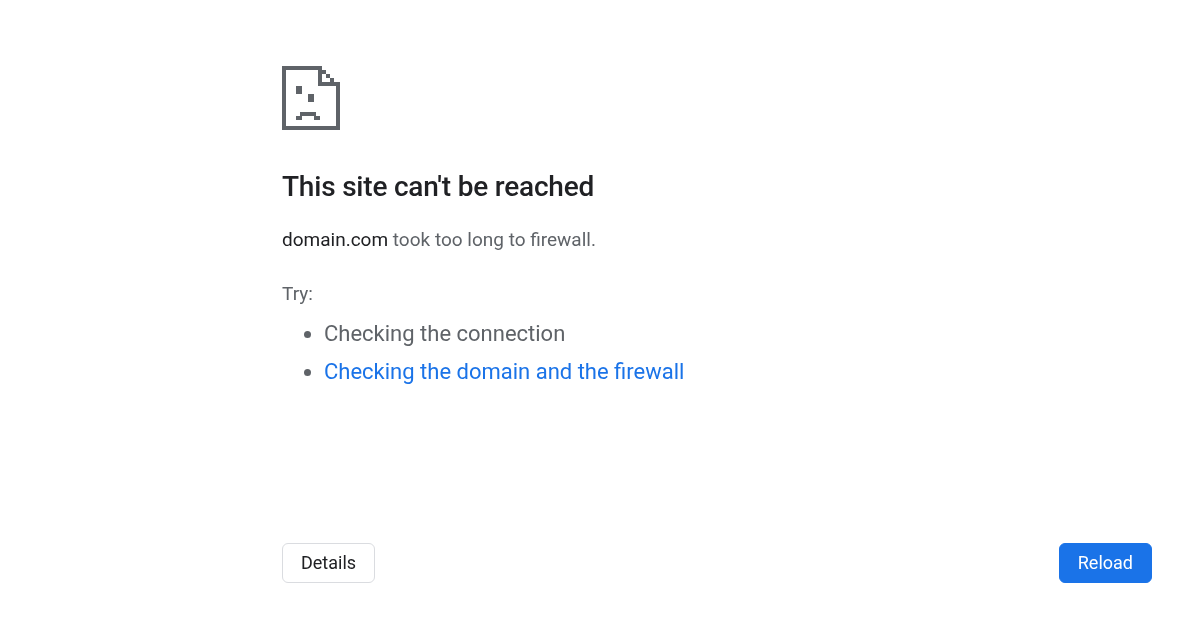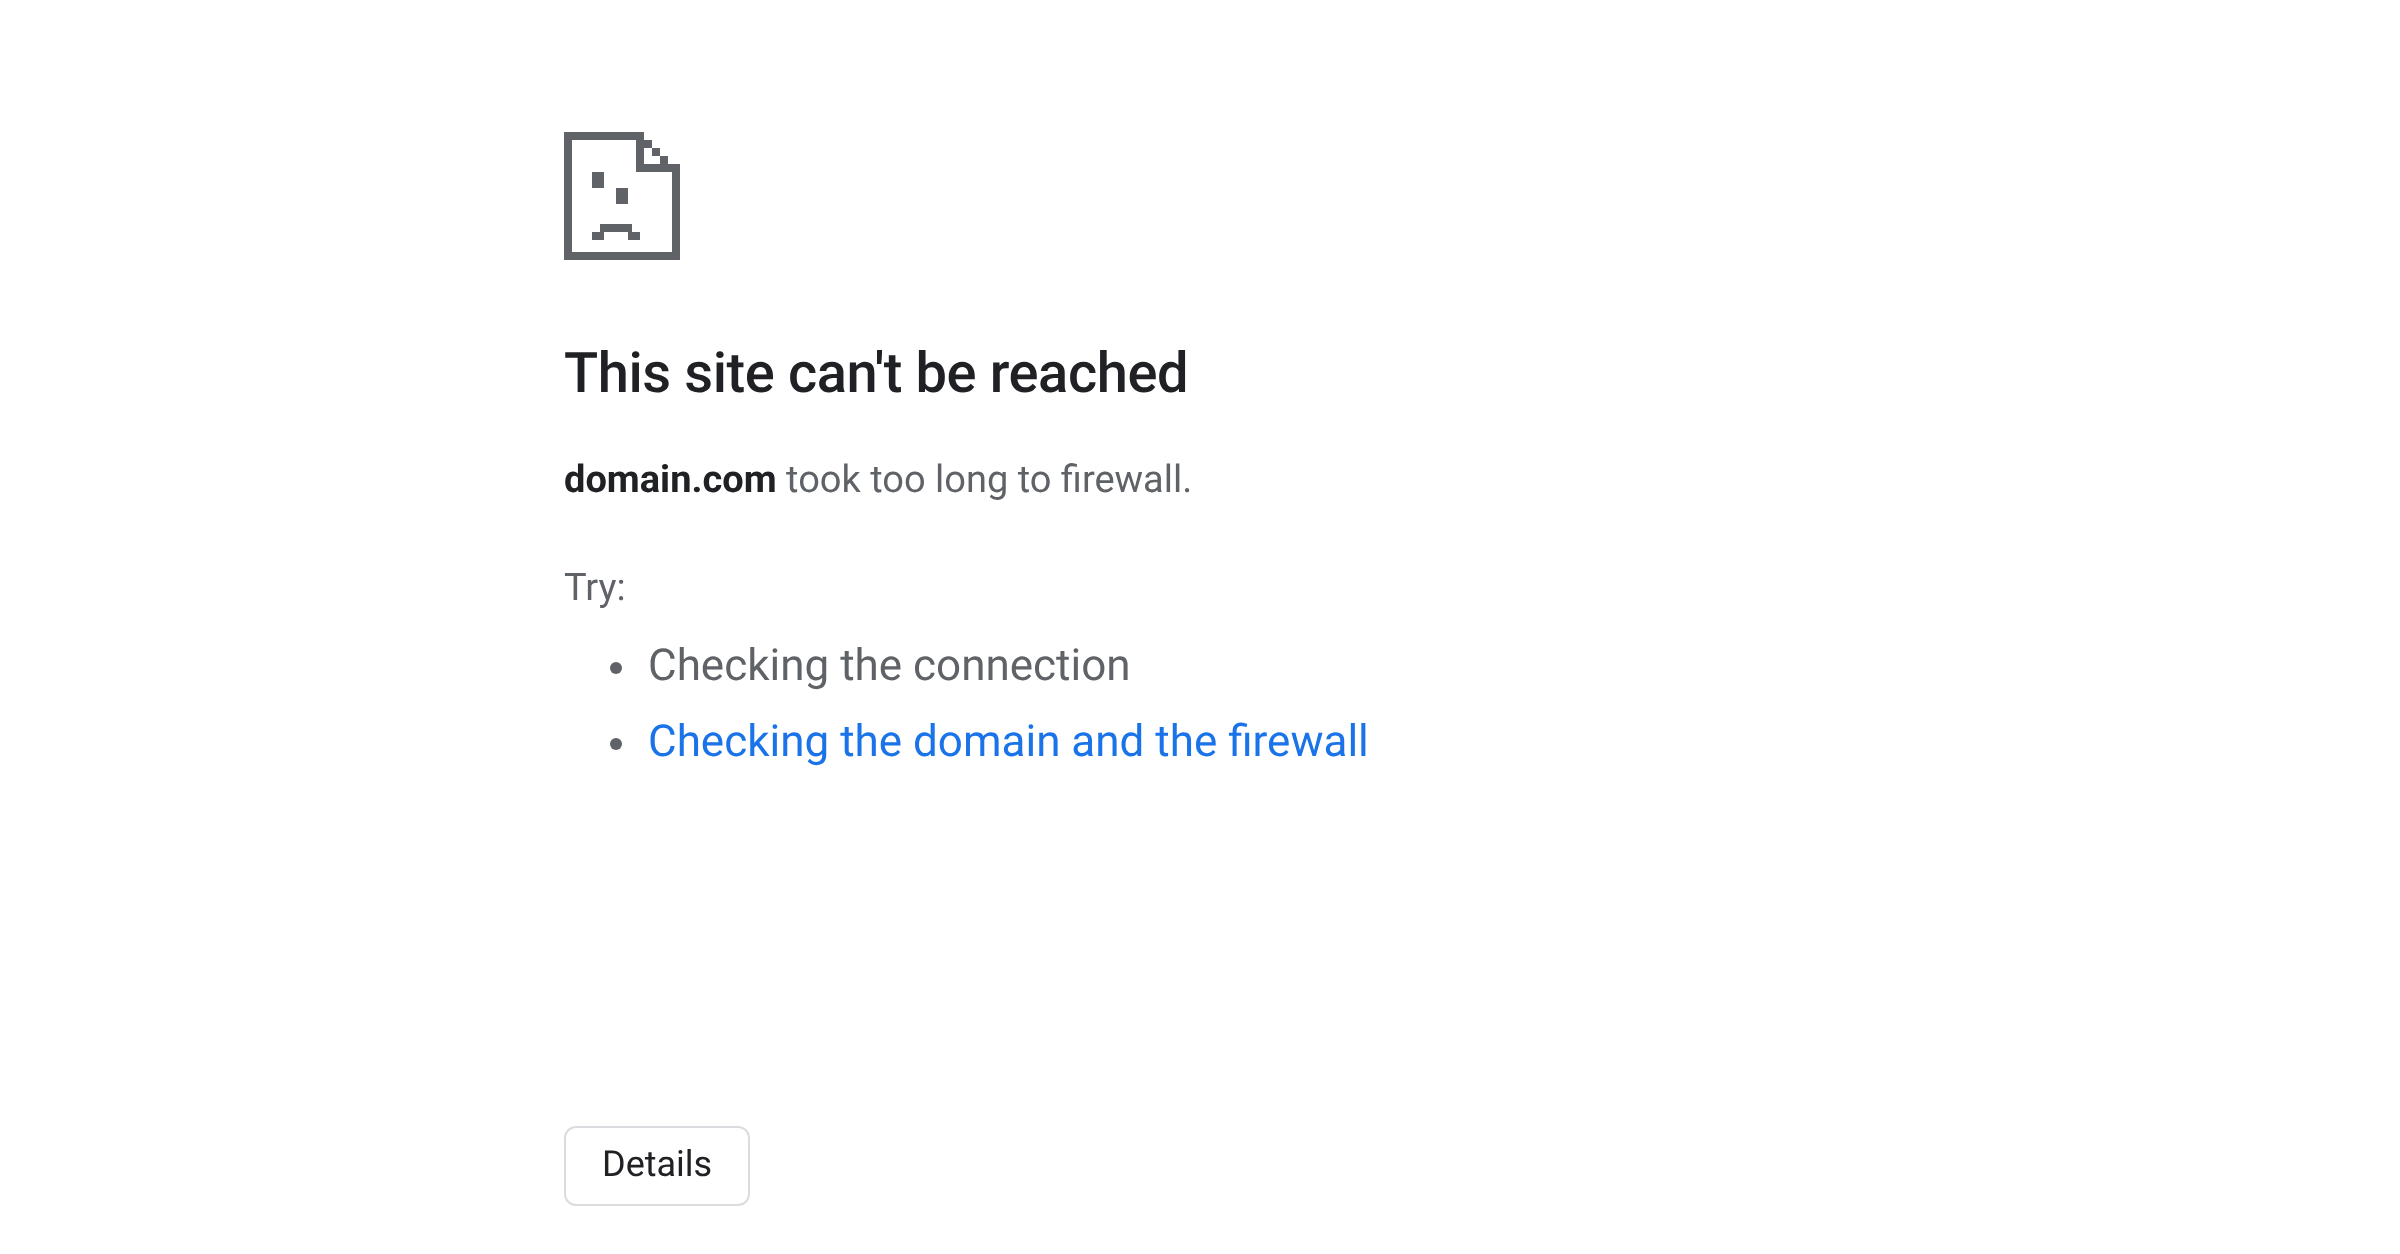--- a/index.html
+++ b/index.html
@@ -29,21 +29,21 @@
       color: #202124;
       letter-spacing: -0.2px;
     }
     .subtitle {
       font-size: 19px;
       color: #5f6368;
       margin: 0 0 28px 0;
       line-height: 1.4;
     }
     .subtitle .domain {
-      font-weight: 700;
+      font-weight: 400;
       color: #202124;
       margin-top: 19px;
     }
     .try-label {
       font-size: 19px;
       color: #5f6368;
       margin: 0 0 10px 0;
     }
     ul.suggestions {
       margin: 0 0 30px 0;
@@ -67,21 +67,21 @@
       cursor: pointer;
     }
     .error-code {
       font-size: 17px;
       color: #5f6368;
       margin: 0;
     }
     .button-row {
       position: absolute;
       left: 282px;
-      bottom: 24px;
+      bottom: 44px;
       width: 870px;
       display: flex;
       justify-content: space-between;
       align-items: center;
     }
     .btn {
       font-size: 18px;
       padding: 10px 18px;
       border-radius: 6px;
       cursor: pointer;
@@ -151,13 +151,14 @@
     <li class="link-item">
       <span>Checking the domain and the firewall</span>
     </li>
   </ul>
 
 
 </div>
 
 <div class="button-row">
   <button class="btn btn-details">Details</button>
+  <button class="btn btn-reload">Reload</button>
 </div>
 
 </body></html>

